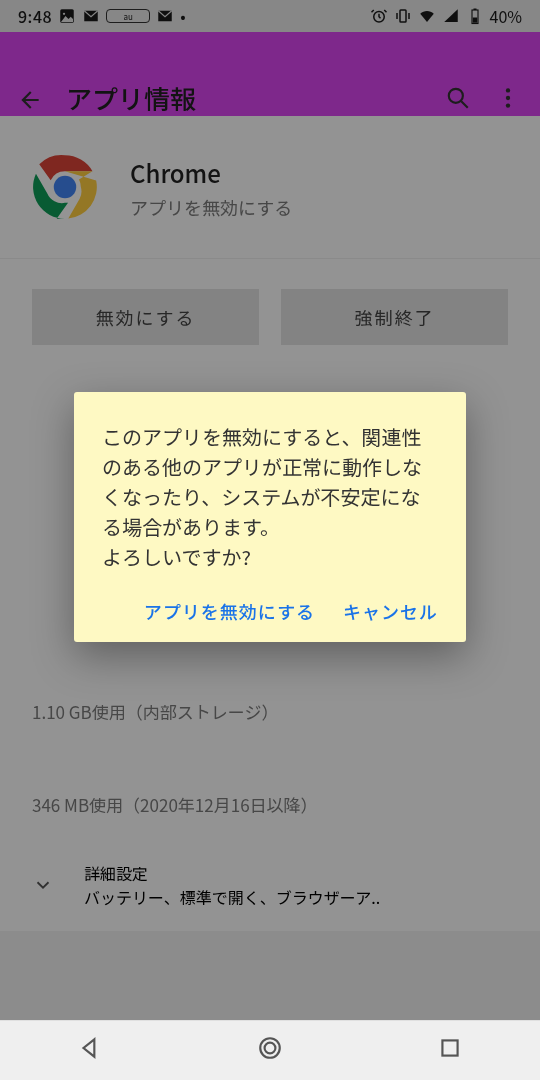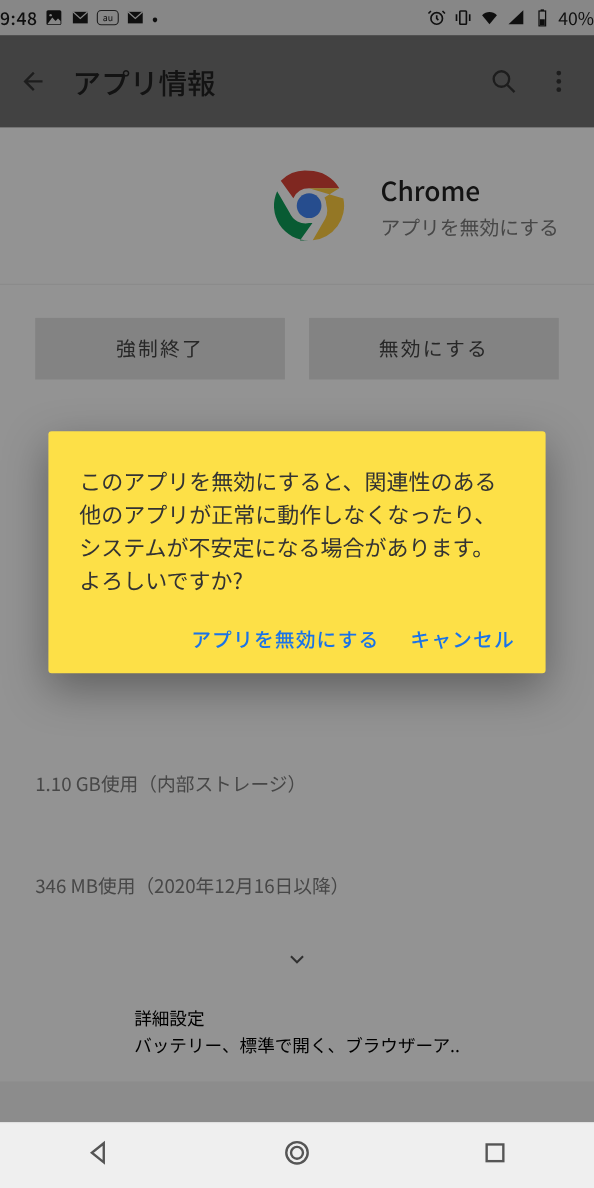--- a/index.html
+++ b/index.html
@@ -11,60 +11,59 @@
     position: relative;
     overflow: hidden;
   }
 
   
   .status-bar {
     height: 32px;
     background: #e8e8e8;
     display: flex;
     align-items: center;
-    padding: 0 0;
+    padding: 0 18px;
     font-size: 16px;
     color: #1b1b1b;
   }
   .status-left { display: flex; align-items: center; gap: 6px; }
   .status-left .clock { font-weight: 500; letter-spacing: .5px; }
   .status-right { margin-left: auto; display: flex; align-items: center; gap: 6px; }
   .sb-ico { width: 18px; height: 18px; display: inline-flex; align-items: center; justify-content: center; }
   .sb-ico svg { width: 100%; height: 100%; fill: #1b1b1b; }
   .au-badge {
     font-size: 8px;
     border: 1px solid #333;
     border-radius: 4px;
-    width: 20px; height: 14px;
+    width: 44px; height: 14px;
     display: inline-flex; align-items: center; justify-content: center; text-align: right;
   }
 
   
   .app-bar {
     height: 84px;
-    background: #737373;
+    background: #d946ef;
     display: flex;
-    align-items: center;
+    align-items: flex-end;
     padding: 0 14px;
   }
   .ab-back { width: 32px; height: 32px; display:flex;align-items:center;justify-content:center; }
   .ab-title { font-size: 26px; color: #222; margin-left: 20px; font-weight: 500;}
   .ab-spacer { flex: 1; }
   .ab-search, .ab-more { width: 36px; height: 36px; display:flex;align-items:center;justify-content:center; margin-left: 14px;}
   .ab-more svg, .ab-search svg, .ab-back svg { width: 26px; height: 26px; fill: #333; }
 
   
   .page { background: #fdfdfd; }
 
   .app-header {
     display: flex; align-items: center;
     padding: 38px 32px 38px 32px;
     border-bottom: 1px solid #eee;
     gap: 32px;
-    justify-content: flex-end;
   }
   .chrome-logo { width: 66px; height: 66px; }
   .app-header .name { font-size: 24px; color: #222; font-weight: 500;}
   .app-header .sub  { font-size: 18px; color: #7a7a7a; margin-top: 4px;}
 
   .btn-row {
     display: flex; gap: 22px;
     padding: 30px 32px 38px;
   }
   .flat-btn {
@@ -75,33 +74,33 @@
     display: flex; align-items: center; justify-content: center;
     font-size: 18px;
     letter-spacing: 2px;
   }
 
   .list-item {
     padding: 22px 32px;
   }
   .list-item .li-title { font-size: 20px; color: #222; }
   .list-item .li-sub   { font-size: 17px; color: #7a7a7a; margin-top: 24px; white-space: nowrap; overflow:hidden; text-overflow: ellipsis;}
-  .expand-row { display:flex; align-items:center; gap: 30px; padding: 22px 32px; flex-direction: column;}
+  .expand-row { display:flex; align-items:center; gap: 30px; padding: 22px 32px;}
   .expand-row .chev { width: 22px; height: 22px; }
 
   
   .scrim {
     position: absolute; inset: 0;
     background: rgba(0,0,0,0.42);
     display: flex; align-items: flex-start; justify-content: center;
     padding-top: 392px;
   }
   .dialog {
-    width: 452px;
-    background: #fde047;
+    width: 392px;
+    background: #fef9c3;
     border-radius: 3px;
     box-shadow: 0 14px 40px rgba(0,0,0,.35);
     padding: 30px 28px 18px;
   }
   .dialog-msg {
     font-size: 20px;
     color: #333;
     line-height: 1.5;
     letter-spacing: 0;
   }
@@ -223,22 +222,22 @@
       <circle cx="50" cy="50" r="22" fill="#fff"></circle>
       <circle cx="50" cy="50" r="17" fill="#4285f4"></circle>
     </svg>
     <div>
       <div class="name">Chrome</div>
       <div class="sub">アプリを無効にする</div>
     </div>
   </div>
 
   <div class="btn-row">
+    <div class="flat-btn">無効にする</div>
     <div class="flat-btn">強制終了</div>
-    <div class="flat-btn">無効にする</div>
   </div>
 
   <div style="height:270px"></div>
 
   <div class="list-item">
     <div class="li-sub">1.10 GB使用（内部ストレージ）</div>
   </div>
 
   <div class="list-item">
     <div class="li-sub">346 MB使用（2020年12月16日以降）</div>

